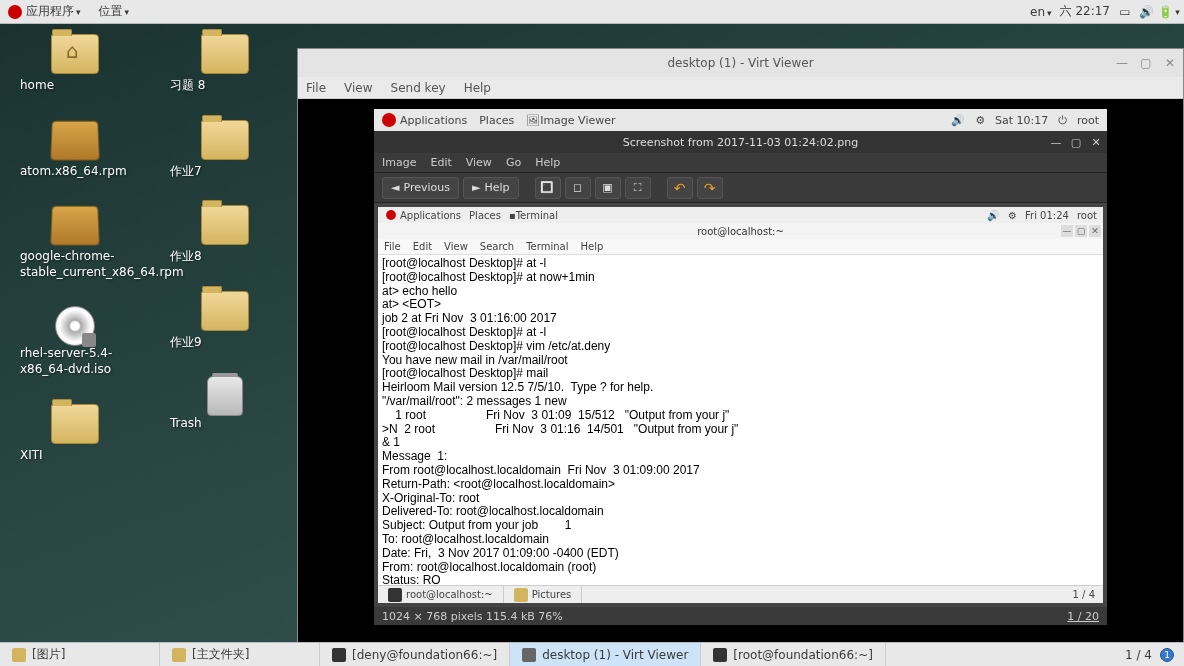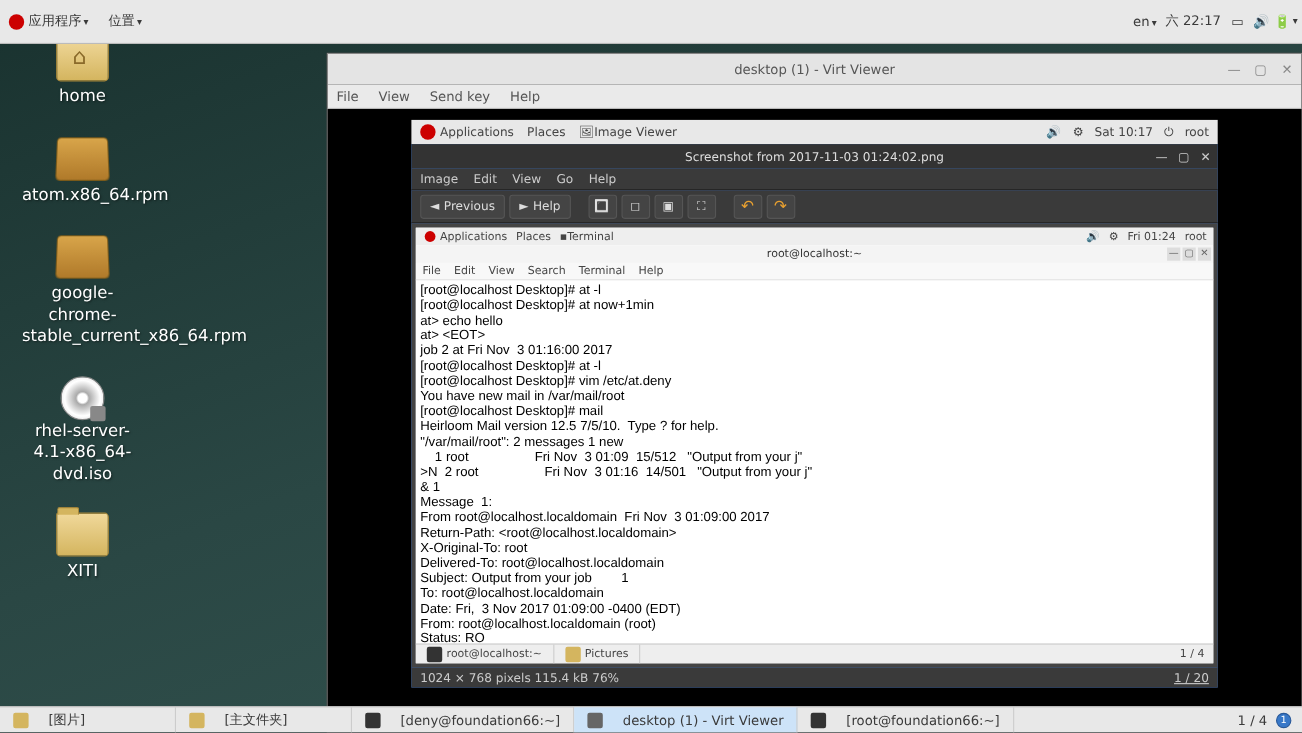--- a/index.html
+++ b/index.html
@@ -1,30 +1,30 @@
 <!DOCTYPE html>
 <html><head>
 <meta charset="utf-8">
 <style>
 * { margin: 0; padding: 0; box-sizing: border-box; font-family: "DejaVu Sans", sans-serif; }
 body { width: 1184px; height: 666px; background: #2e4a47; overflow: hidden; position: relative; }
 
 
-.top-panel { height: 40px; background: #e8e8e8; border-bottom: 1px solid #bbb; display: flex; align-items: center; padding: 0 8px; font-size: 12px; color: #3a3a3a; position: relative; z-index: 10; }
+.top-panel { height: 24px; background: #e8e8e8; border-bottom: 1px solid #bbb; display: flex; align-items: center; padding: 0 8px; font-size: 12px; color: #3a3a3a; position: relative; z-index: 10; }
 .top-panel .left-items { display: flex; gap: 4px; align-items: center; }
 .top-panel .right-items { margin-left: auto; display: flex; gap: 8px; align-items: center; }
 .redhat-icon { width: 14px; height: 14px; background: #c00; border-radius: 50%; display: inline-block; }
 .dropdown-arrow::after { content: "▾"; margin-left: 2px; font-size: 9px; }
 .panel-icon { width: 14px; height: 14px; display: inline-flex; align-items: center; justify-content: center; }
 
 
 .desktop { position: absolute; top: 24px; left: 0; right: 0; bottom: 24px; background: linear-gradient(160deg, #1a3330 0%, #2a4744 50%, #345551 100%); }
 .desktop-icons { position: absolute; top: 10px; left: 20px; display: flex; gap: 40px; }
 .icon-col { display: flex; flex-direction: column; gap: 26px; }
-.d-icon { width: 110px; text-align: center; color: #fff; font-size: 15px; cursor: pointer; }
+.d-icon { width: 110px; color: #fff; font-size: 12px; cursor: pointer; }
 .d-icon .visual { width: 48px; height: 40px; margin: 0 auto 4px; position: relative; }
 .folder { background: linear-gradient(#f0d89a, #d4b55f); border-radius: 2px 4px 4px 4px; border: 1px solid #a8883a; position: relative; }
 .folder::before { content: ""; position: absolute; top: -6px; left: 0; width: 18px; height: 6px; background: #d4b55f; border-radius: 2px 2px 0 0; border: 1px solid #a8883a; border-bottom: none; }
 .home-folder::after { content: "⌂"; position: absolute; top: 4px; left: 14px; font-size: 20px; color: #8a6a2a; }
 .rpm-box { background: linear-gradient(#d8a54a, #b07a2a); border-radius: 4px; border: 1px solid #7a5a1a; transform: perspective(80px) rotateX(8deg); }
 .iso-disc { width: 40px; height: 40px; margin: 0 auto; background: radial-gradient(circle, #fff 15%, #ddd 18%, #aaa 22%, #fff 60%, #ccc 100%); border-radius: 50%; border: 1px solid #888; position: relative; }
 .iso-disc::after { content: ""; position: absolute; bottom: -2px; right: -2px; width: 14px; height: 14px; background: #888; border-radius: 2px; }
 .trash-can { width: 36px; height: 40px; margin: 0 auto; background: linear-gradient(#e8e8e8, #b8b8b8); border-radius: 6px 6px 4px 4px; border: 1px solid #888; position: relative; }
 .trash-can::before { content: ""; position: absolute; top: -4px; left: 4px; right: 4px; height: 4px; background: #999; border-radius: 2px; }
 .d-icon-label { line-height: 1.3; text-shadow: 1px 1px 2px rgba(0,0,0,0.5); }
@@ -72,21 +72,21 @@
 
 
 .fm-tabs { position: absolute; bottom: 0; left: 76px; right: 76px; height: 22px; background: #e0e0e0; display: flex; align-items: center; font-size: 11px; color: #444; }
 .fm-tabs .tab { padding: 0 10px; height: 100%; display: flex; align-items: center; gap: 4px; border-right: 1px solid #bbb; cursor: pointer; }
 .fm-tabs .tab.sel { background: #cde3f8; }
 .fm-tabs .counter { margin-left: auto; padding: 0 8px; display: flex; align-items: center; gap: 6px; }
 .blue-dot { width: 14px; height: 14px; background: #3878c8; border-radius: 50%; border: 1px solid #285898; color: #fff; font-size: 9px; display: flex; align-items: center; justify-content: center; }
 
 
 .bottom-panel { position: absolute; bottom: 0; left: 0; right: 0; height: 24px; background: #e8e8e8; border-top: 1px solid #bbb; display: flex; align-items: center; font-size: 12px; color: #3a3a3a; }
-.bottom-panel .task { height: 100%; padding: 0 12px; display: flex; align-items: center; gap: 18px; border-right: 1px solid #ccc; cursor: pointer; min-width: 160px; }
+.bottom-panel .task { height: 100%; padding: 0 12px; display: flex; align-items: center; gap: 6px; border-right: 1px solid #ccc; cursor: pointer; min-width: 160px; }
 .bottom-panel .task.active { background: #cde3f8; }
 .bottom-panel .right-area { margin-left: auto; padding: 0 10px; display: flex; align-items: center; gap: 8px; }
 .task-icon { width: 14px; height: 14px; background: #888; border-radius: 2px; display: inline-block; }
 .term-icon { background: #333; }
 .folder-icon-sm { background: #d4b55f; }
 </style>
 </head>
 <body>
 
 <div class="top-panel">
@@ -115,25 +115,47 @@
         <div class="d-icon">
           <div class="visual rpm-box"></div>
           <div class="d-icon-label">atom.x86_64.rpm</div>
         </div>
         <div class="d-icon">
           <div class="visual rpm-box"></div>
           <div class="d-icon-label">google-chrome-stable_current_x86_64.rpm</div>
         </div>
         <div class="d-icon">
           <div class="iso-disc"></div>
-          <div class="d-icon-label">rhel-server-4.1-x86_64-dvd.iso</div>
+          <div class="d-icon-label">rhel-server-5.4-x86_64-dvd.iso</div>
         </div>
         <div class="d-icon">
           <div class="visual folder"></div>
           <div class="d-icon-label">XITI</div>
+        </div>
+      </div>
+    <div class="icon-col" id="col2">
+        <div class="d-icon">
+          <div class="visual folder"></div>
+          <div class="d-icon-label">习题  8</div>
+        </div>
+        <div class="d-icon">
+          <div class="visual folder"></div>
+          <div class="d-icon-label">作业7</div>
+        </div>
+        <div class="d-icon">
+          <div class="visual folder"></div>
+          <div class="d-icon-label">作业8</div>
+        </div>
+        <div class="d-icon">
+          <div class="visual folder"></div>
+          <div class="d-icon-label">作业9</div>
+        </div>
+        <div class="d-icon">
+          <div class="trash-can"></div>
+          <div class="d-icon-label">Trash</div>
         </div>
       </div>
   </div>
 
   <div class="virt-window">
     <div class="vw-title">
       <span>desktop (1) - Virt Viewer</span>
       <div class="vw-title-btns">
         <span class="vw-title-btn">—</span>
         <span class="vw-title-btn">▢</span>

